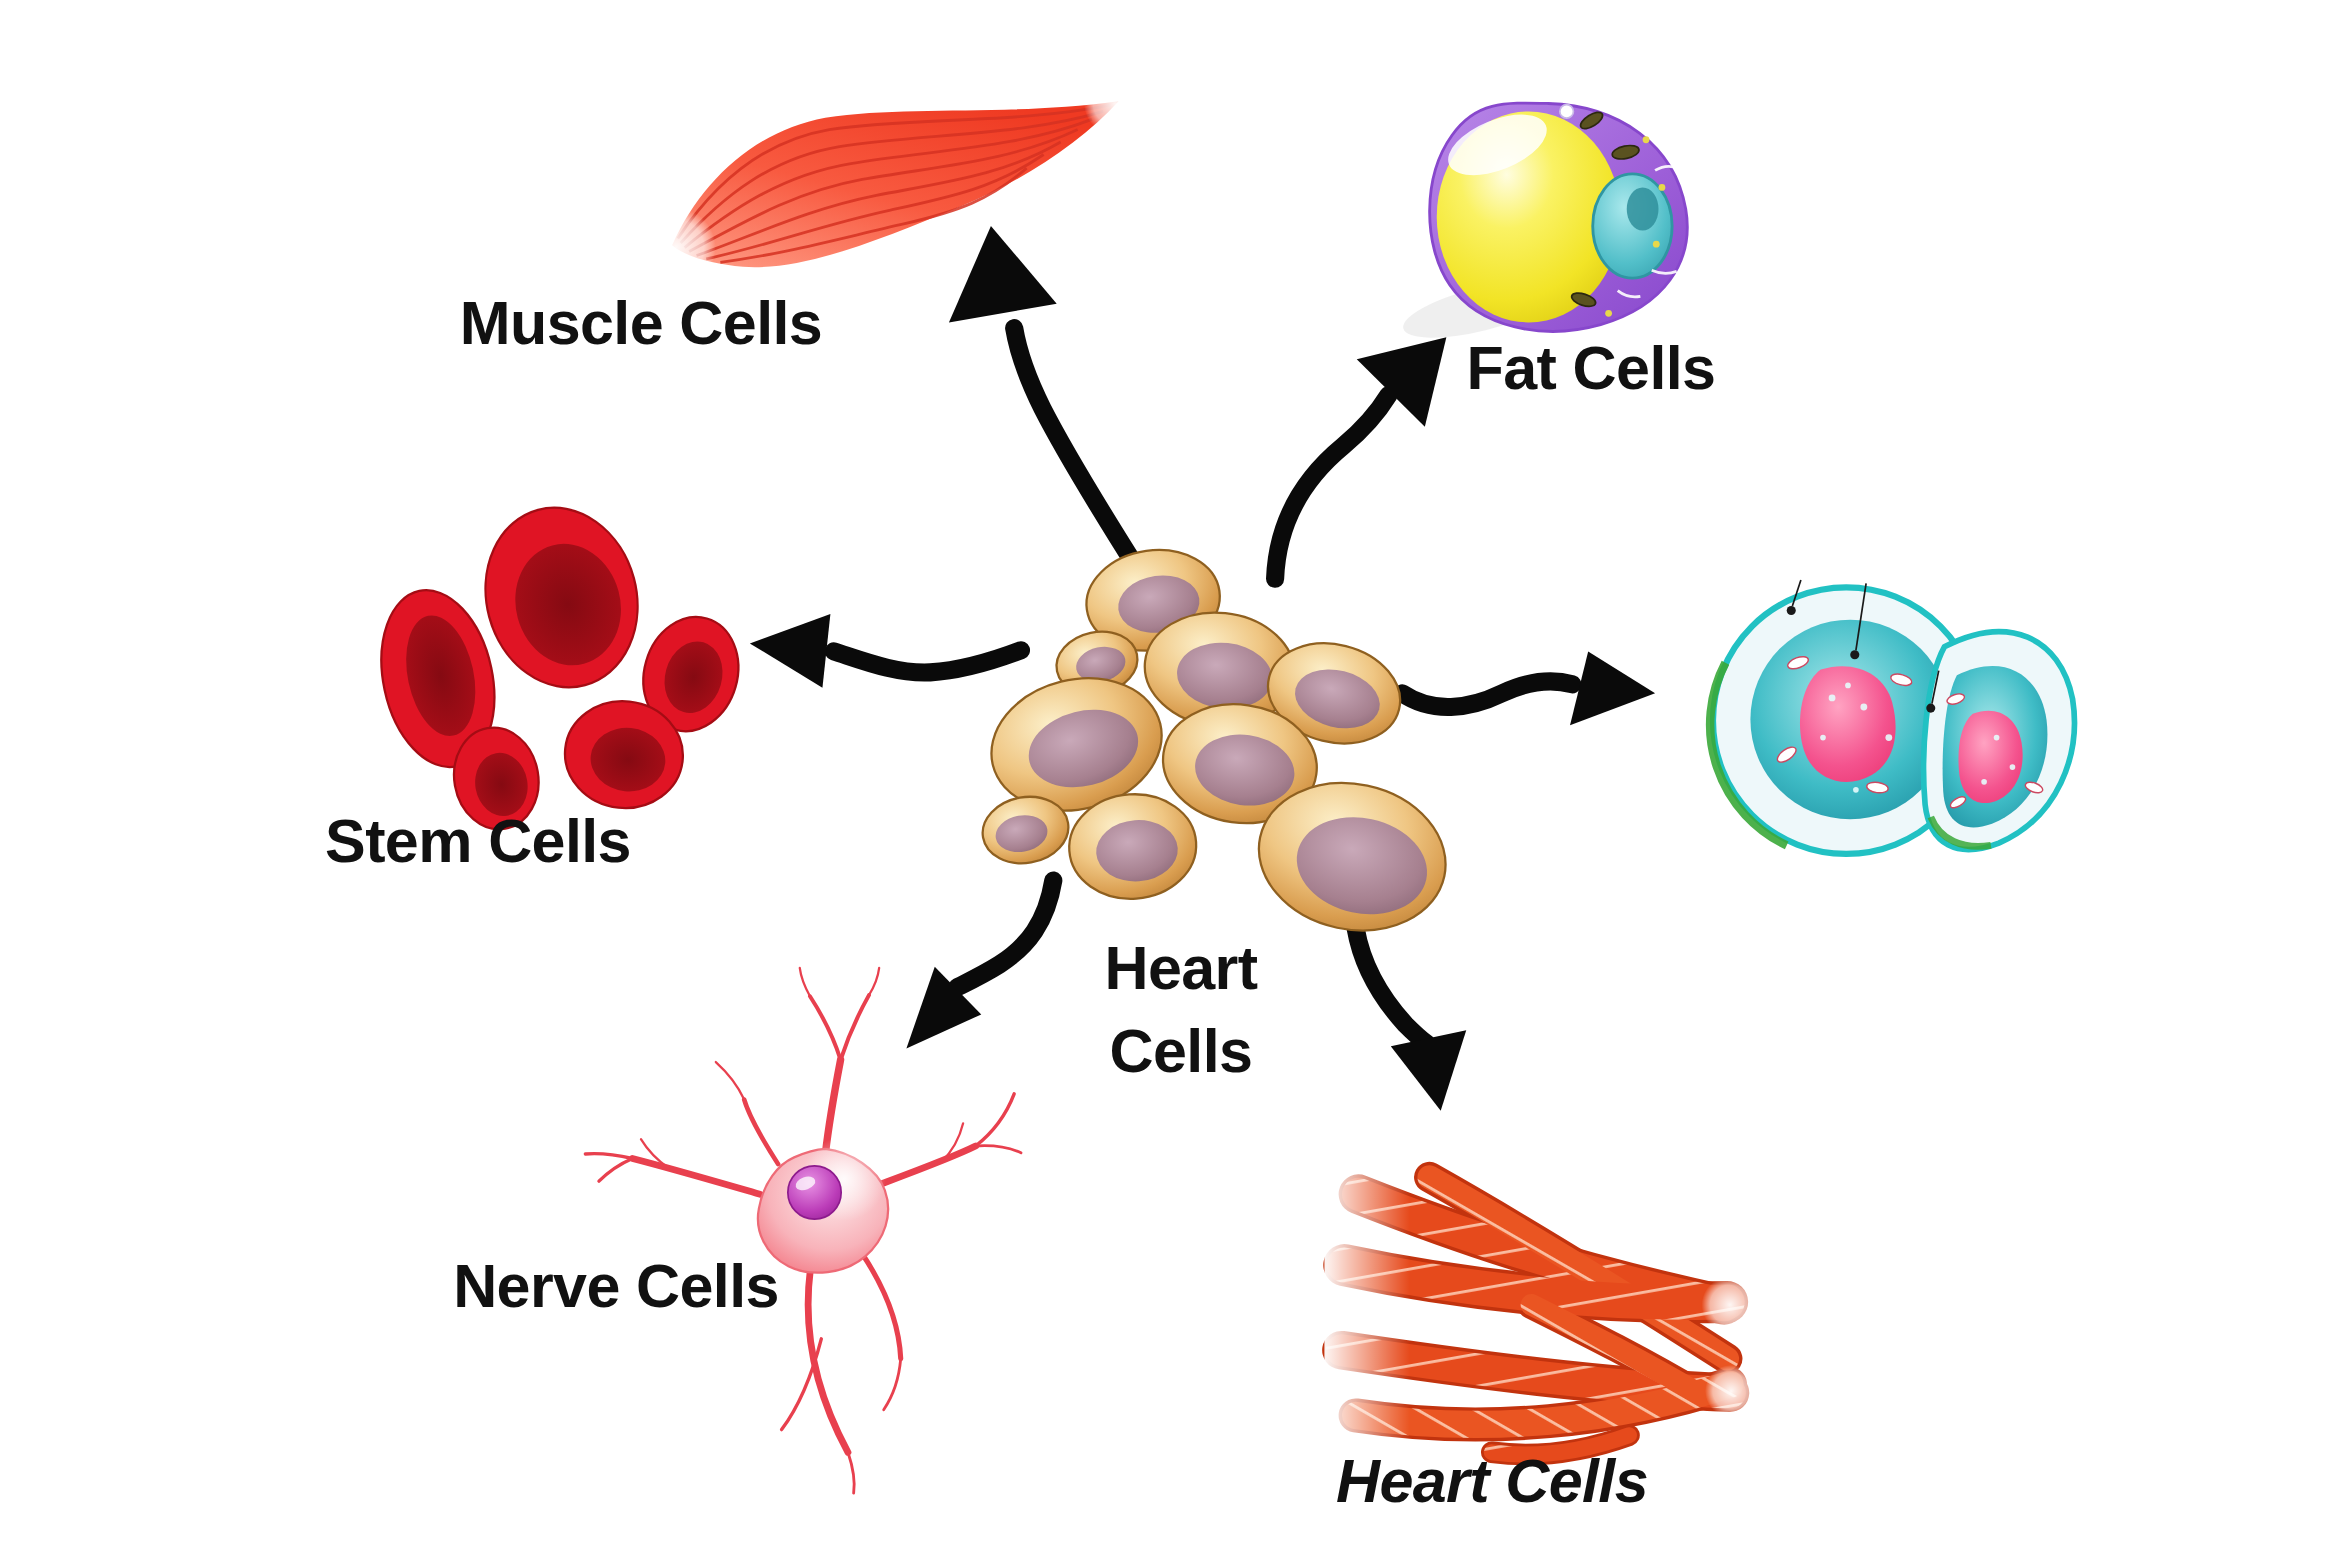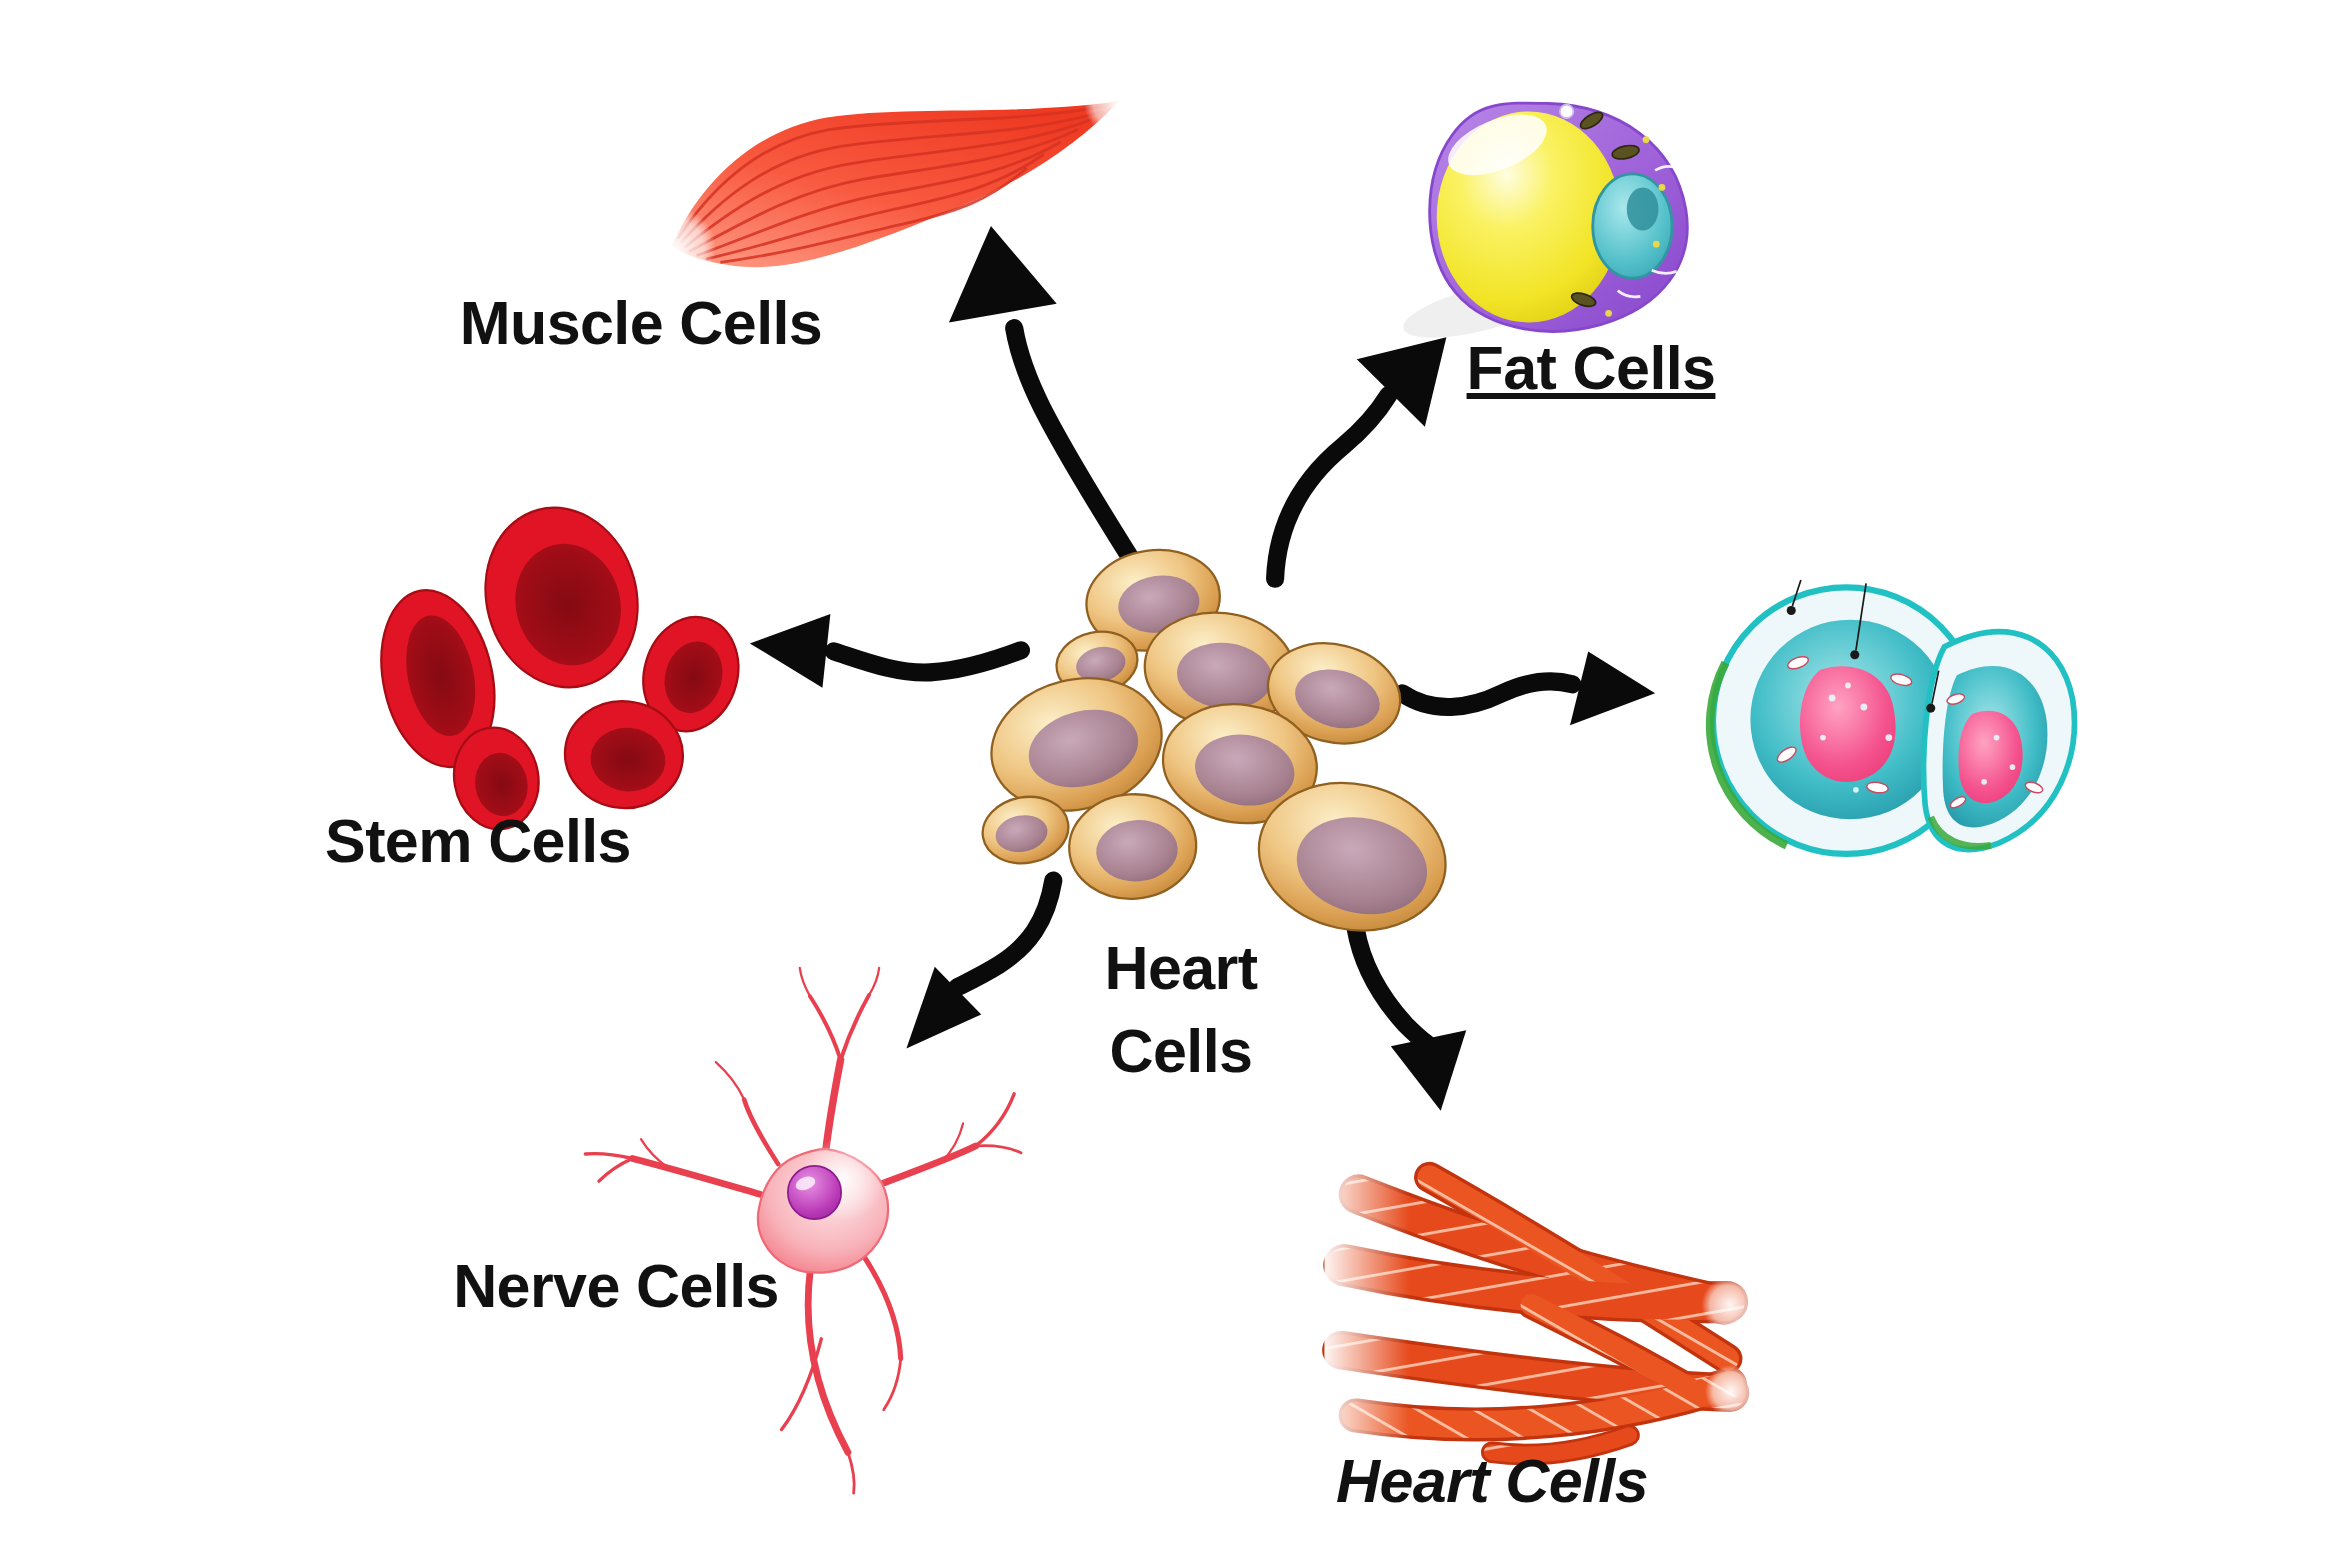--- a/index.html
+++ b/index.html
@@ -332,20 +332,20 @@
       <path d="M2700,2300 C2800,2350 2900,2400 3000,2460" stroke="url(#cardiac2)" stroke-width="38"></path>
       <path d="M2630,2560 C2720,2572 2800,2556 2872,2530" stroke="url(#cardiac1)" stroke-width="28"></path>
     </g>
     <rect x="2335" y="2040" width="150" height="530" fill="url(#fadeL)" stroke="none"></rect>
     <circle cx="3050" cy="2300" r="50" fill="url(#fadeC)" stroke="none"></circle>
     <circle cx="3052" cy="2452" r="46" fill="url(#fadeC)" stroke="none"></circle>
   </g>
 </svg>
 
   <div class="lbl" style="left:641px; top:292px;">Muscle Cells</div>
-  <div class="lbl" style="left:1591px; top:337px;text-decoration:underline;">Fat Cells</div>
+  <div class="lbl" style="left:1591px; top:337px;">Fat Cells</div>
   <div class="lbl" style="left:478px; top:810px;">Stem Cells</div>
   <div class="lbl" style="left:1181px; top:937px;">Heart</div>
   <div class="lbl" style="left:1181px; top:1020px;">Cells</div>
   <div class="lbl" style="left:616px; top:1255px;">Nerve Cells</div>
   <div class="lbl" style="left:1492px; top:1450px;font-style:italic;">Heart Cells</div>
 </div>
 
 
 </body></html>

